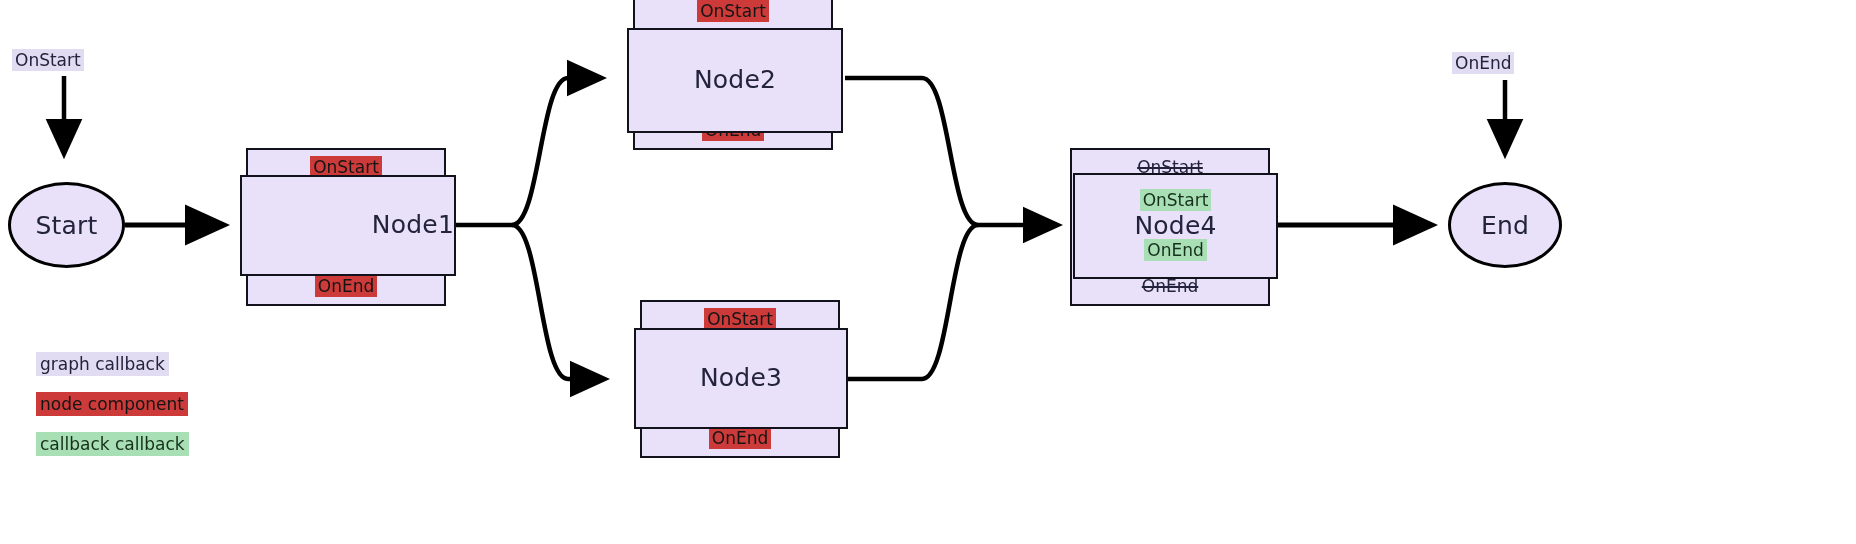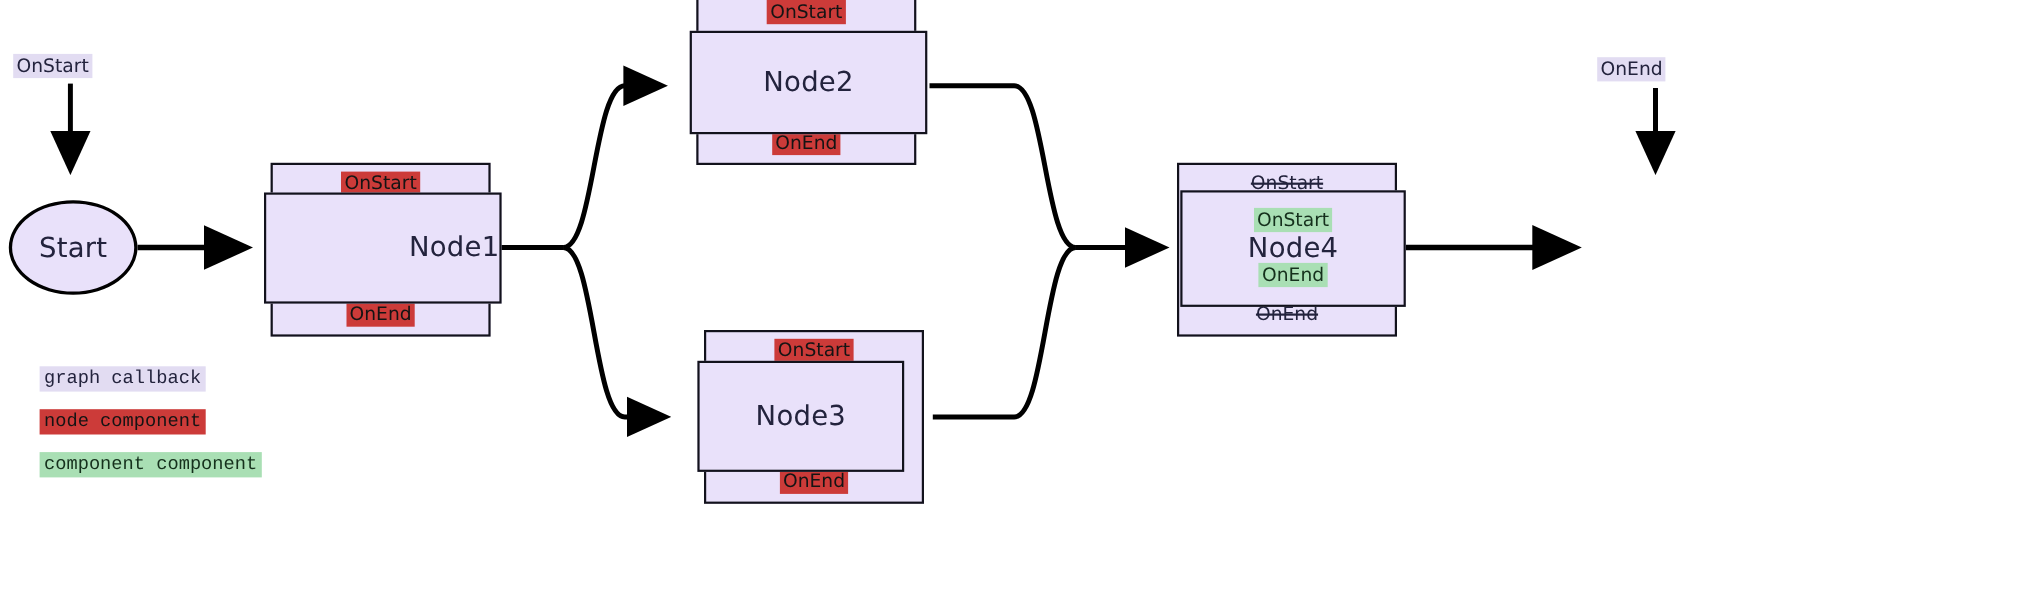--- a/index.html
+++ b/index.html
@@ -116,22 +116,21 @@
   .graph-cb {
     position: absolute;
     font-size: 17px;
     white-space: nowrap;
   }
 
   
   #legend {
     position: absolute;
     left: 36px;
-    top: 335px;
-    font-family: Liberation Mono, monospace;
+    top: 354px;
   }
   #legend .leg-row {
     font-size: 17px;
     margin-bottom: 20px;
     white-space: nowrap;
   }
   #legend .leg-row:last-child { margin-bottom: 0; }
   .leg-chip { padding: 2px 4px; }
 </style>
 </head>
@@ -171,20 +170,23 @@
     <span class="hl-graph">OnStart</span>
   </div>
   <div class="graph-cb" style="left:1452px; top:53px;">
     <span class="hl-graph">OnEnd</span>
   </div>
 
   <div class="terminal" style="left:8px; top:182px; width:117px; height:86px;">
     <span class="t-label">Start</span>
   </div>
 
+  <div class="terminal" style="left:1448px; top:182px; width:114px; height:86px;">
+    <span class="t-label">End</span>
+  </div>
 
   <div class="proc" style="left:246px; top:148px; width:210px; height:158px;">
     <div class="outer" style="top:0; width:200px; height:158px;">
       <div class="band">
         <span class="hl-node">OnStart</span>
       </div>
       <div class="band">
         <span class="hl-node">OnEnd</span>
       </div>
     </div>
@@ -195,35 +197,35 @@
 
   <div class="proc" style="left:636px; top:0px; width:210px; height:158px;">
     <div class="outer" style="left:-3px; top:-8px; width:200px; height:158px;">
       <div class="band">
         <span class="hl-node">OnStart</span>
       </div>
       <div class="band">
         <span class="hl-node">OnEnd</span>
       </div>
     </div>
-    <div class="inner" style="left:-9px; top:28px; width:216px; height:94px;">
+    <div class="inner" style="left:-9px; top:28px; width:216px; height:105px;">
       <span class="n-label">Node2</span>
     </div>
   </div>
 
   <div class="proc" style="left:640px; top:300px; width:210px; height:158px;">
     <div class="outer" style="left:0; top:0; width:200px; height:158px;">
       <div class="band">
         <span class="hl-node">OnStart</span>
       </div>
       <div class="band">
         <span class="hl-node">OnEnd</span>
       </div>
     </div>
-    <div class="inner" style="left:-6px; top:28px; width:188px; height:101px;">
+    <div class="inner" style="left:-6px; top:28px; width:214px; height:101px;">
       <span class="n-label">Node3</span>
     </div>
   </div>
 
   <div class="proc" style="left:1070px; top:148px; width:210px; height:158px;">
     <div class="outer" style="left:0; top:0; width:200px; height:158px;">
       <div class="band">
         <span class="struck">OnStart</span>
       </div>
       <div class="band">
@@ -242,17 +244,17 @@
   </div>
 
   <div id="legend">
     <div class="leg-row">
       <span class="leg-chip hl-graph">graph callback</span>
     </div>
     <div class="leg-row">
       <span class="leg-chip hl-node">node component</span>
     </div>
     <div class="leg-row">
-      <span class="leg-chip hl-comp">component component</span>
+      <span class="leg-chip hl-comp">callback callback</span>
     </div>
   </div>
 
 </div>
 
 </body></html>

